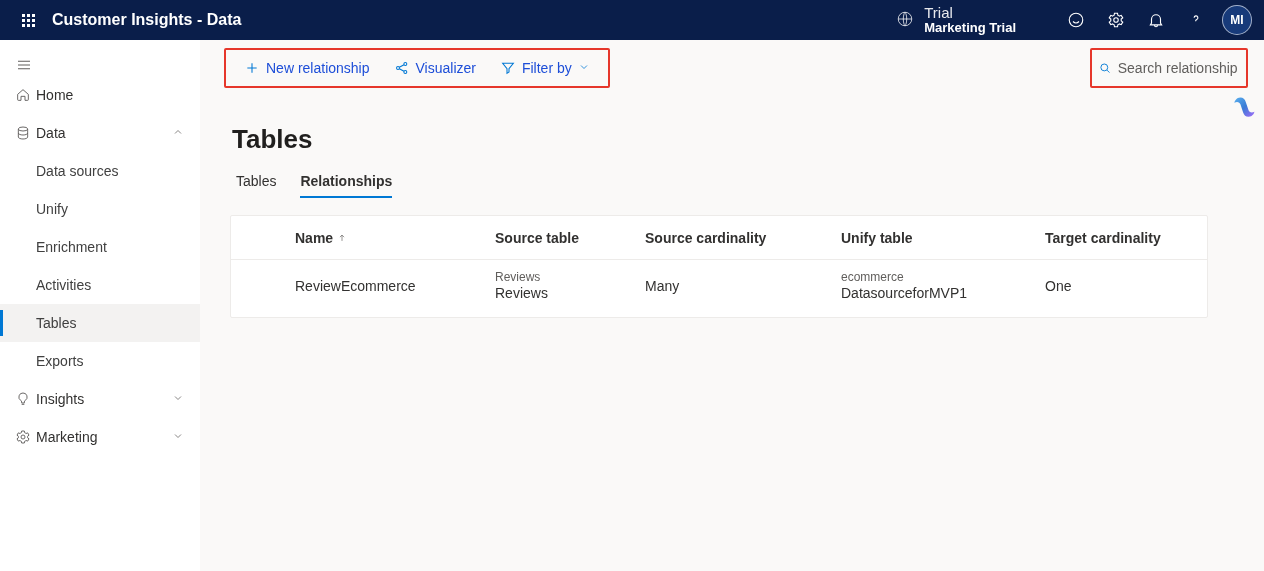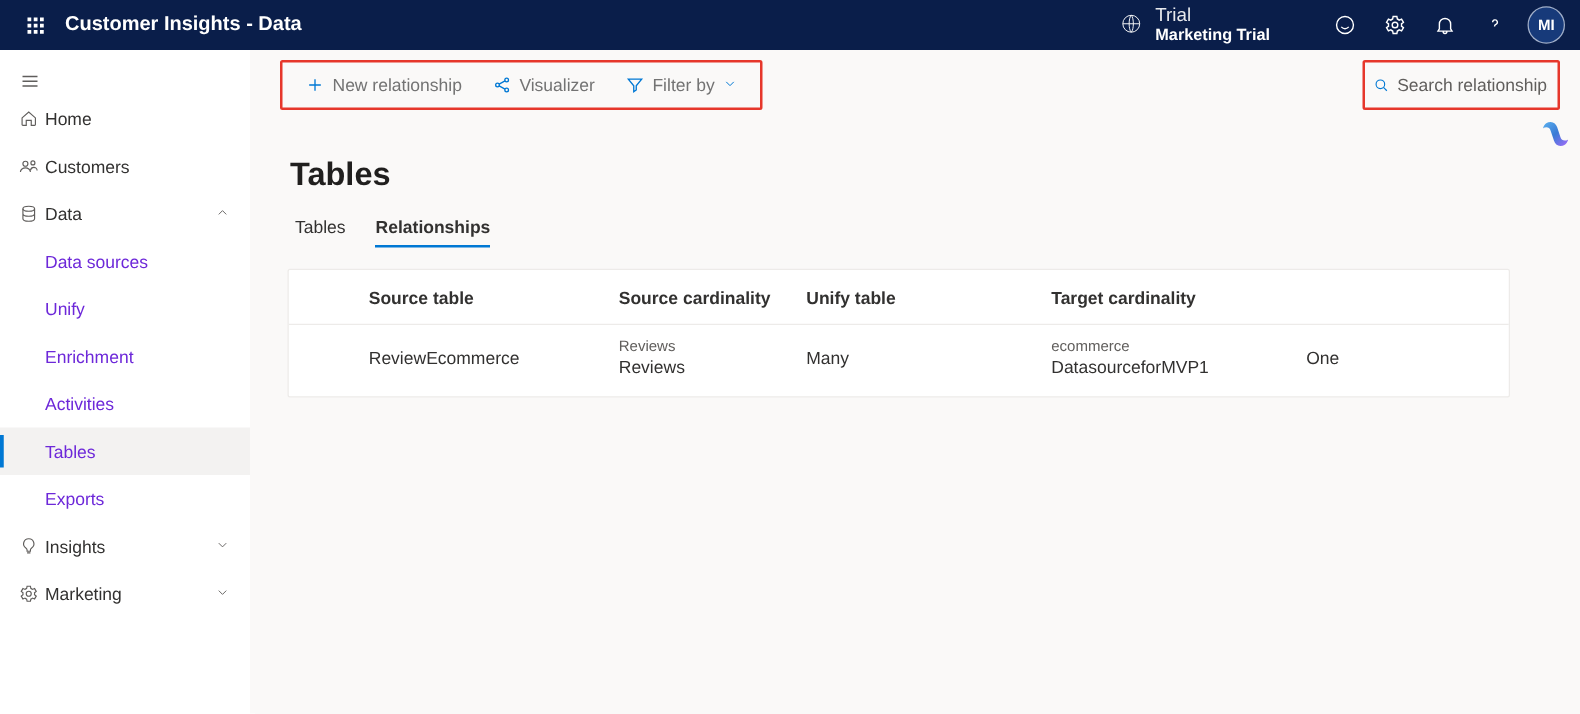--- a/index.html
+++ b/index.html
@@ -83,21 +83,21 @@
     .sidebar-item .sicon { width: 26px; display:flex; align-items:center; justify-content:center; }
     .sidebar-item .sicon svg { width:16px; height:16px; stroke:#605e5c; fill:none; stroke-width:1.4; }
     .sidebar-item .chev { margin-left: auto; margin-right: 16px; }
     .sidebar-item .chev svg { width:12px; height:12px; stroke:#605e5c; fill:none; stroke-width:1.5; }
     .sidebar-sub {
       height: 38px;
       display: flex; align-items: center;
       padding-left: 36px;
       cursor: pointer;
       font-size: 14px;
-      color: #6d28d9;
+      color: #404040;
       position: relative;
     }
     .sidebar-sub.active {
       background: #f3f2f1;
     }
     .sidebar-sub.active::before {
       content:""; position:absolute; left:0; top:6px; bottom:6px; width:3px;
       background:#0078d4;
     }
     
@@ -118,21 +118,21 @@
       height: 40px;
     }
     .cmdbar {
       padding: 0 8px;
       gap: 4px;
     }
     .cmd-btn {
       display: flex; align-items: center; gap: 6px;
       height: 36px; padding: 0 10px;
       cursor: pointer;
-      color: #737373;
+      color: #1d4ed8;
       font-size: 14px;
     }
     .cmd-btn svg { width:16px; height:16px; stroke:#0078d4; fill:none; stroke-width:1.6; }
     .cmd-btn.filter svg { stroke:#0078d4; }
     .chev-down svg { width:12px; height:12px; stroke:#605e5c; fill:none; stroke-width:1.6; }
     .search-box {
       margin-left: auto;
       height: 40px; width: 158px;
       padding: 0 8px 0 6px;
       gap: 6px;
@@ -260,31 +260,20 @@
       <span class="sicon">
           <svg viewBox="0 0 24 24">
             <path d="M4 11 12 4l8 7v8a1 1 0 0 1-1 1h-4v-6h-6v6H5a1 1 0 0 1-1-1v-8Z"></path>
           </svg>
         </span>
       <span>Home</span>
     </div>
     <div class="sidebar-item">
       <span class="sicon">
           <svg viewBox="0 0 24 24">
-            <circle cx="8" cy="9" r="3"></circle>
-            <path d="M2 19c0-3 3-5 6-5s6 2 6 5"></path>
-            <circle cx="17" cy="8" r="2.4"></circle>
-            <path d="M14 17c.5-2.4 2.3-3.6 4-3.6 2 0 4 1.5 4 3.6"></path>
-          </svg>
-        </span>
-      <span>Customers</span>
-    </div>
-    <div class="sidebar-item">
-      <span class="sicon">
-          <svg viewBox="0 0 24 24">
             <ellipse cx="12" cy="6" rx="7" ry="3"></ellipse>
             <path d="M5 6v12c0 1.7 3.1 3 7 3s7-1.3 7-3V6M5 12c0 1.7 3.1 3 7 3s7-1.3 7-3"></path>
           </svg>
         </span>
       <span>Data</span>
       <span class="chev"><svg viewBox="0 0 24 24">
             <path d="M6 15l6-6 6 6"></path>
           </svg></span>
     </div>
     <div class="sidebar-sub">
@@ -384,20 +373,26 @@
     <h1 class="page-title">Tables</h1>
 
     <div class="tabs">
       <div class="tab">Tables</div>
       <div class="tab active">Relationships</div>
     </div>
 
     <div class="table-card">
       <div class="thead">
         <div class="cell"></div>
+        <div class="cell">
+          <span>Name</span>
+          <span class="sort"><svg viewBox="0 0 24 24">
+                <path d="M12 19V5M7 10l5-5 5 5"></path>
+              </svg></span>
+        </div>
         <div class="cell">
             <span>Source table</span>
           </div>
         <div class="cell">
             <span>Source cardinality</span>
           </div>
         <div class="cell">
             <span>Unify table</span>
           </div>
         <div class="cell">

